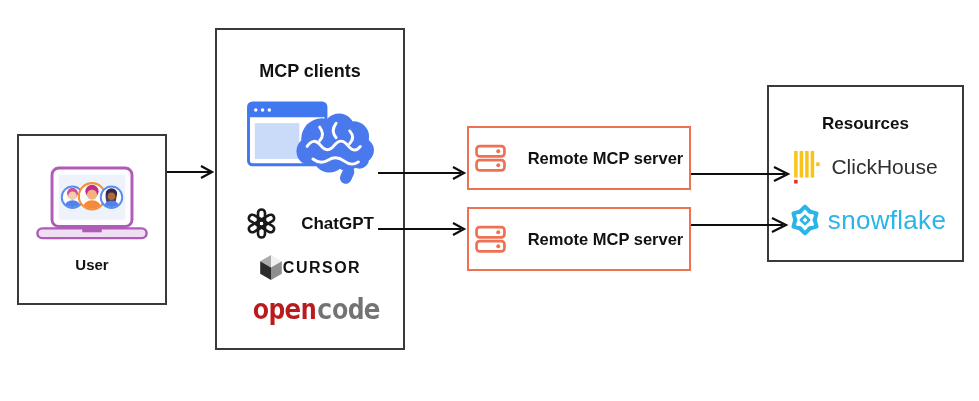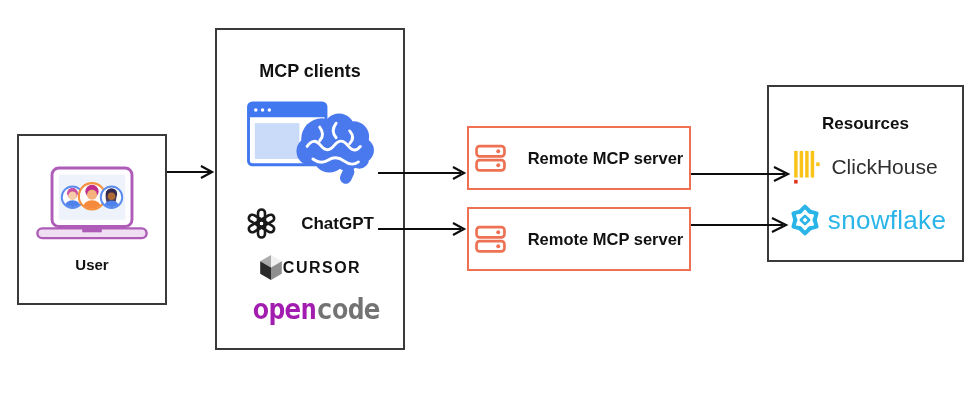--- a/index.html
+++ b/index.html
@@ -18,21 +18,21 @@
   
   .clients-box{left:215px;top:28px;width:190px;height:322px;}
   .clients-title{margin-top:30px;font-size:18px;font-weight:bold;line-height:22px;}
   .brain-wrap{margin-top:16px;}
   .chatgpt-row{margin-top:14px;gap:24px;}
   .chatgpt-row .label{font-size:17px;font-weight:bold;}
   .cursor-row{margin-top:15px;}
   .cursor-row .label{font-size:16px;font-weight:bold;letter-spacing:1.5px;}
   .opencode{margin-top:14px;font-family:"DejaVu Sans Mono",monospace;font-weight:bold;
             font-size:28px;line-height:30px;letter-spacing:-1px;}
-  .opencode .open{color:#a21caf;margin-left:12px;}
+  .opencode .open{color:#b91c1c;margin-left:12px;}
   .opencode .code{color:#737373;}
 
   
   .server-box{border-color:#ED7152;display:flex;align-items:center;justify-content:center;gap:22px;
               left:467px;width:224px;height:64px;}
   .server-box.s1{top:126px;}
   .server-box.s2{top:207px;}
   .server-box .label{font-size:16.5px;font-weight:bold;color:#111;}
 
   

